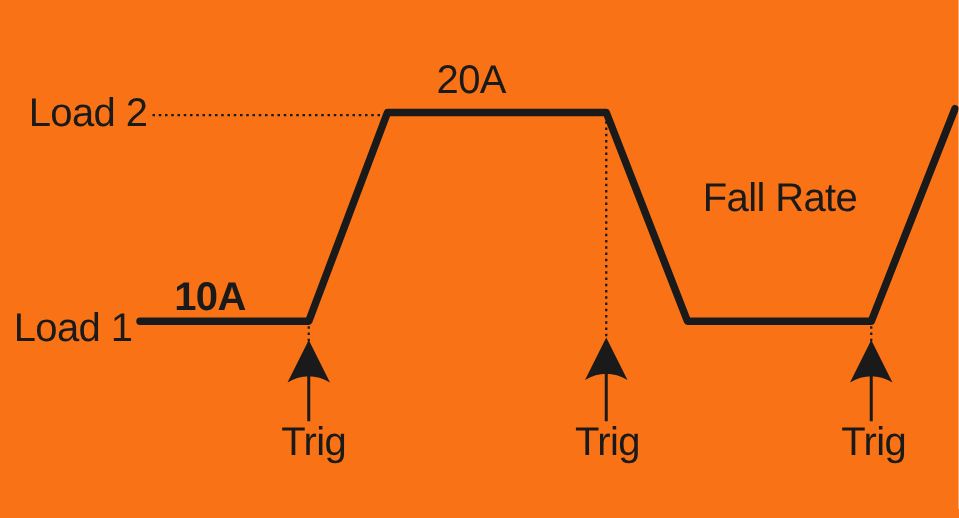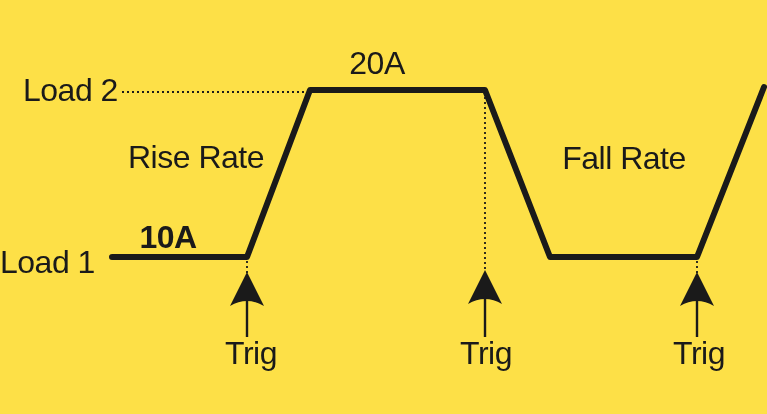--- a/index.html
+++ b/index.html
@@ -4,21 +4,21 @@
 <style>
   html, body {
     margin: 0;
     padding: 0;
     background: #ffffff;
   }
   .stage {
     position: relative;
     width: 767px;
     height: 414px;
-    background: #fde047;
+    background: #f97316;
     overflow: hidden;
     font-family: "Liberation Sans", sans-serif;
     color: #1a1a1a;
   }
   .stage svg {
     position: absolute;
     left: 0;
     top: 0;
   }
   .lbl {
@@ -26,21 +26,21 @@
     font-size: 32px;
     line-height: 1.1;
     white-space: nowrap;
     color: #1a1a1a;
     letter-spacing: -0.5px;
   }
   .centered { transform: translateX(-50%); }
 
   
   [data-name="load2-label"]      { left: 23px;  top: 73px;  }
-  [data-name="load1-label"]      { left: 0;  top: 245px; }
+  [data-name="load1-label"]      { left: 11px;  top: 245px; }
   [data-name="load1-value"]      { left: 168px; top: 220px; font-weight: bold; }
   [data-name="load2-value"]      { left: 377px; top: 46px;  }
   [data-name="rise-rate-label"]  { left: 196px; top: 140px; }
   [data-name="fall-rate-label"]  { left: 624px; top: 141px; }
   [data-name="trig-label-1"]     { left: 251px; top: 336px; }
   [data-name="trig-label-2"]     { left: 486px; top: 336px; }
   [data-name="trig-label-3"]     { left: 699px; top: 336px; }
 
   .trace {
     fill: none;
@@ -91,21 +91,20 @@
   </svg>
 
   <span class="lbl" data-name="load2-label">Load 2</span>
 
   <span class="lbl" data-name="load1-label">Load 1</span>
 
   <span class="lbl centered" data-name="load1-value">10A</span>
 
   <span class="lbl centered" data-name="load2-value">20A</span>
 
-  <span class="lbl centered" data-name="rise-rate-label">Rise Rate</span>
 
   <span class="lbl centered" data-name="fall-rate-label">Fall Rate</span>
 
   <span class="lbl centered" data-name="trig-label-1">Trig</span>
 
   <span class="lbl centered" data-name="trig-label-2">Trig</span>
 
   <span class="lbl centered" data-name="trig-label-3">Trig</span>
 
 </div>

